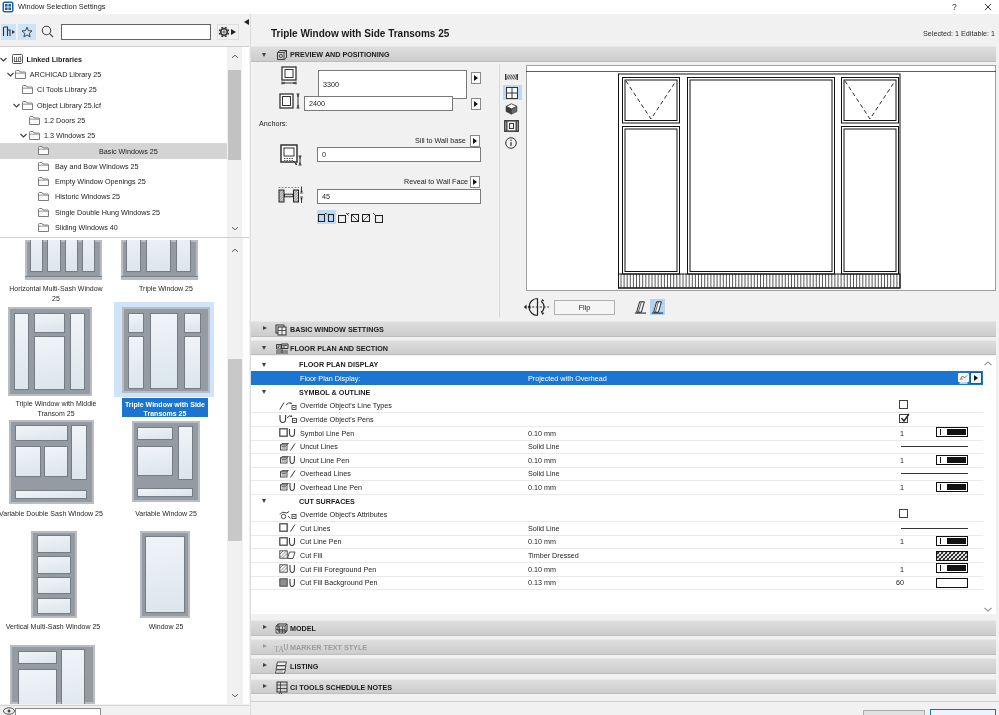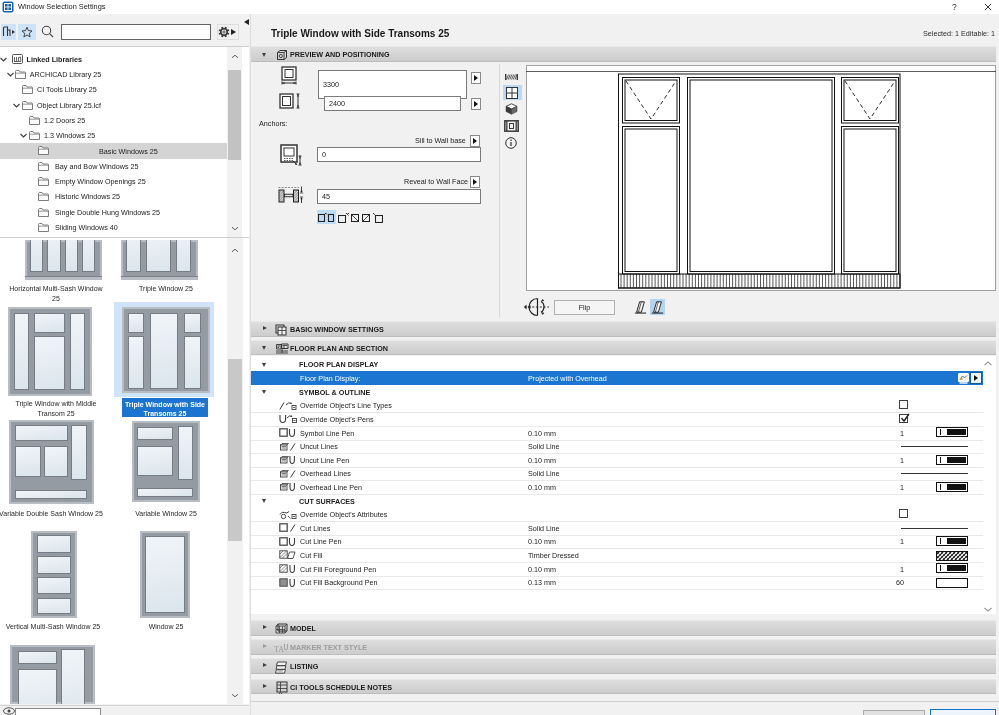--- a/index.html
+++ b/index.html
@@ -247,21 +247,21 @@
     <path d="M3 17 L5.5 15.7 V18.3 Z M17 17 L14.5 15.7 V18.3 Z" fill="#333"></path>
   </svg>
 <div class="inp" style="left:318px;top:70px;width:149px;height:29px;">3300</div>
 <div class="abtn" style="left:471px;top:71.5px;"></div>
 <svg class="a" style="left:279px;top:91px" width="22" height="20" viewBox="0 0 22 20">
     <rect x="1" y="3" width="13" height="14" fill="#fff" stroke="#333" stroke-width="1.3"></rect>
     <rect x="3.5" y="5.5" width="8" height="9" fill="none" stroke="#333" stroke-width="1"></rect>
     <path d="M17.5 3 H20.5 M19 3 V17 M17.5 17 H20.5" stroke="#333" stroke-width="1"></path>
     <path d="M19 3 L17.8 5.5 H20.2 Z M19 17 L17.8 14.5 H20.2 Z" fill="#333"></path>
   </svg>
-<div class="inp" style="left:324px;top:96px;width:137px;height:15px;">2400</div>
+<div class="inp" style="left:304px;top:96px;width:149px;height:15px;">2400</div>
 <div class="abtn" style="left:471px;top:97.5px;"></div>
 <div class="a" style="left:259px;top:119px;">Anchors:</div>
 <div class="a" style="left:415px;top:136px;">Sill to Wall base</div>
 <div class="abtn" style="left:470px;top:135px;"></div>
 <svg class="a" style="left:280px;top:144px" width="25" height="24" viewBox="0 0 25 24">
     <rect x="1" y="1" width="16" height="17" fill="#fff" stroke="#333" stroke-width="1.5"></rect>
     <rect x="4" y="4" width="10" height="8" fill="none" stroke="#333" stroke-width="1"></rect>
     <path d="M4 14.5 H14 M4 16.5 H14" stroke="#333" stroke-width="0.8" stroke-dasharray="1.5 1"></path>
     <path d="M20 12 V21 M18.5 12 H21.5 M18.5 21 H21.5" stroke="#333" stroke-width="1"></path>
     <path d="M20 12 L18.9 14.3 H21.1 Z M20 21 L18.9 18.7 H21.1 Z" fill="#333"></path>

